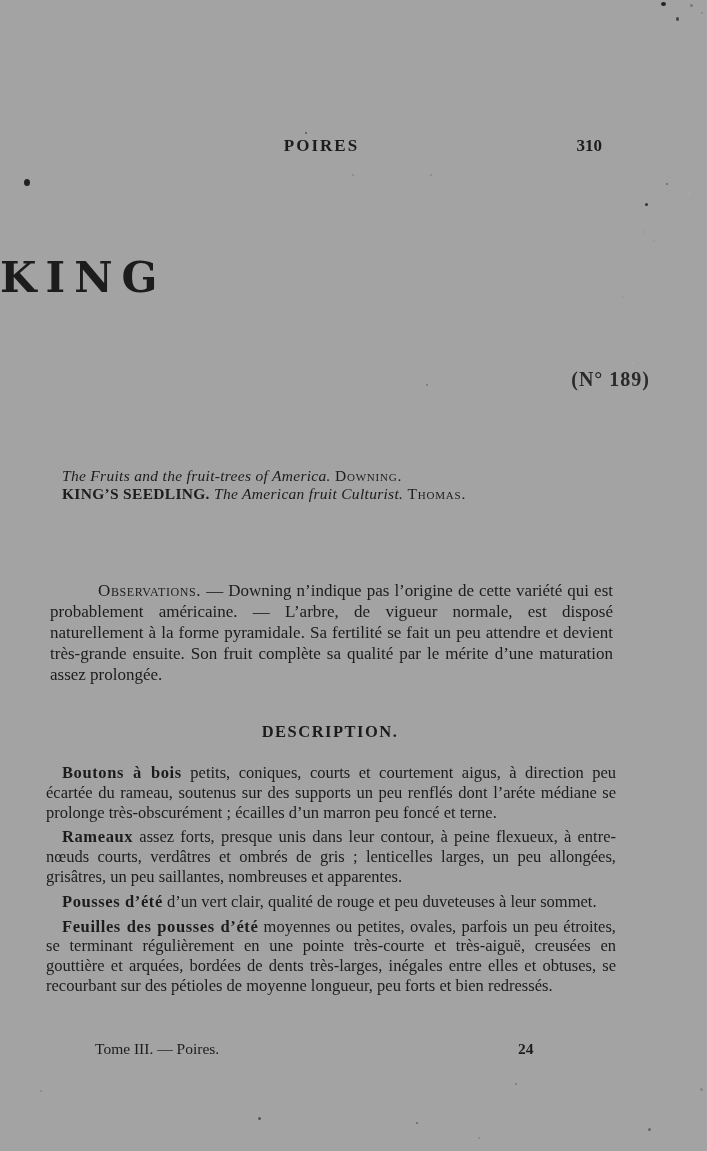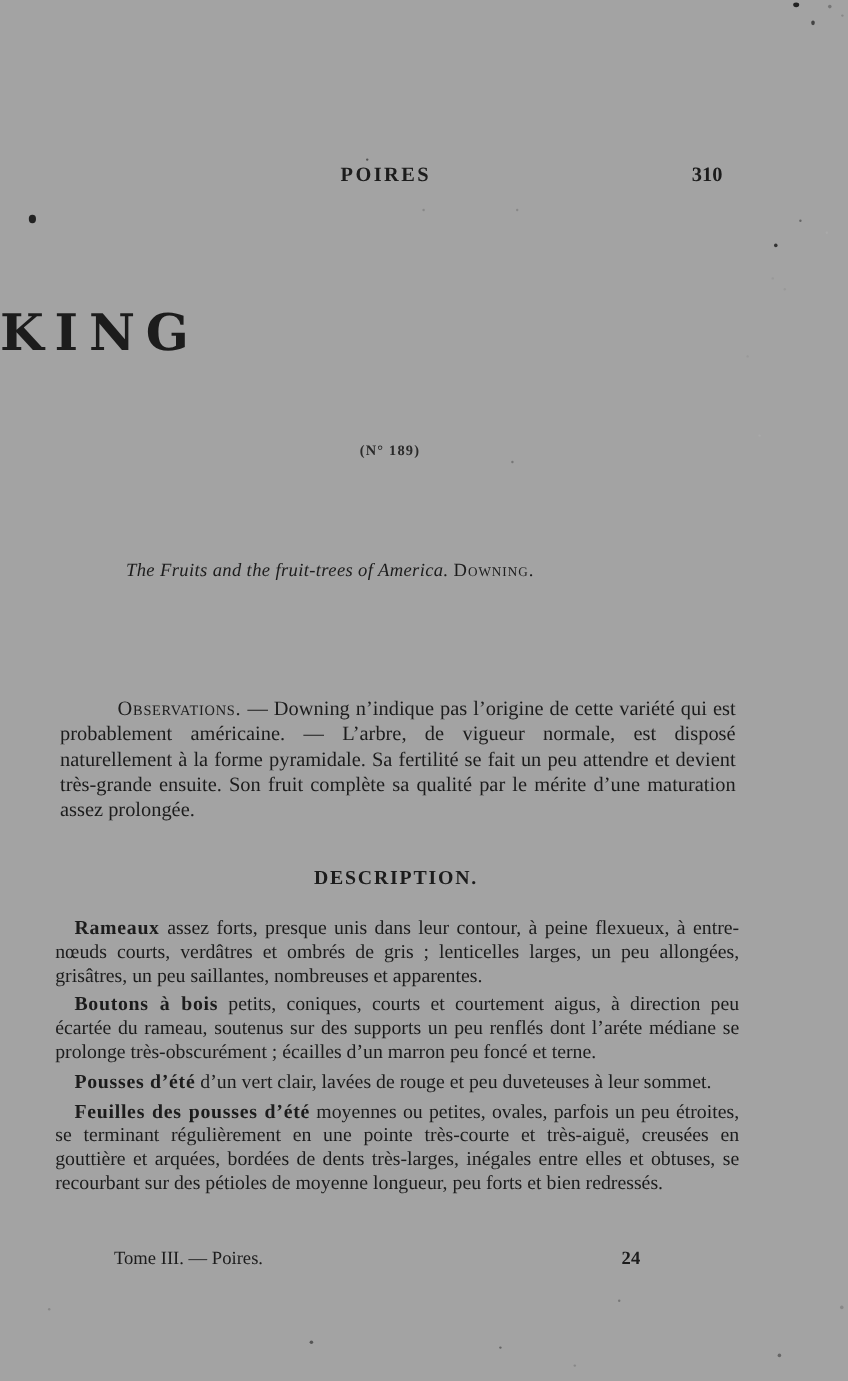--- a/index.html
+++ b/index.html
@@ -55,38 +55,38 @@
     letter-spacing: 9px;
     line-height: 44px;
   }
 
   
   .number-line {
     position: absolute;
     top: 368px;
     left: 0;
     width: 650px;
-    text-align: center;
-    font-size: 12px;
+    text-align: right;
+    font-size: 20px;
     font-weight: bold;
     letter-spacing: 1px;
     color: #2a2a2a;
   }
 
   
   .references {
     position: absolute;
     top: 467px;
     left: 62px;
     width: 545px;
     font-size: 15.5px;
     line-height: 18px;
     letter-spacing: 0.3px;
   }
-  .ref-italic { font-style: italic; margin-left: 43px; }
+  .ref-italic { font-style: italic; }
   .ref-smallcaps { font-variant: small-caps; letter-spacing: 0.8px; }
   .ref-caps { font-weight: bold; }
 
   
   .observations {
     position: absolute;
     top: 563px;
     left: 50px;
     width: 563px;
     font-size: 17px;
@@ -158,30 +158,35 @@
 
   <div class="variety-title">KING</div>
 
   <div class="number-line">(N° 189)</div>
 
   <div class="references">
     <div>
       <span class="ref-italic">The Fruits and the fruit-trees of America.</span>
       <span class="ref-smallcaps">Downing.</span>
     </div>
+    <div>
+      <span class="ref-caps">KING’S SEEDLING.</span>
+      <span class="ref-italic">The American fruit Culturist.</span>
+      <span class="ref-smallcaps">Thomas.</span>
+    </div>
   </div>
 
   <p class="observations"><span class="obs-lead">Observations.</span><span> — </span><span>Downing n’indique pas l’origine de cette variété qui est probablement américaine. — L’arbre, de vigueur normale, est disposé naturellement à la forme pyramidale. Sa fertilité se fait un peu attendre et devient très-grande ensuite. Son fruit complète sa qualité par le mérite d’une maturation assez prolongée.</span></p>
 
   <div class="section-heading">DESCRIPTION.</div>
 
   <div class="description">
+    <p><span class="para-lead">Boutons à bois</span><span> petits, coniques, courts et courtement aigus, à direction peu écartée du rameau, soutenus sur des supports un peu renflés dont l’aréte médiane se prolonge très-obscurément ; écailles d’un marron peu foncé et terne.</span></p>
     <p><span class="para-lead">Rameaux</span><span> assez forts, presque unis dans leur contour, à peine flexueux, à entre-nœuds courts, verdâtres et ombrés de gris ; lenticelles larges, un peu allongées, grisâtres, un peu saillantes, nombreuses et apparentes.</span></p>
-    <p><span class="para-lead">Boutons à bois</span><span> petits, coniques, courts et courtement aigus, à direction peu écartée du rameau, soutenus sur des supports un peu renflés dont l’aréte médiane se prolonge très-obscurément ; écailles d’un marron peu foncé et terne.</span></p>
-    <p><span class="para-lead">Pousses d’été</span><span> d’un vert clair, lavées de rouge et peu duveteuses à leur sommet.</span></p>
+    <p><span class="para-lead">Pousses d’été</span><span> d’un vert clair, qualité de rouge et peu duveteuses à leur sommet.</span></p>
     <p><span class="para-lead">Feuilles des pousses d’été</span><span> moyennes ou petites, ovales, parfois un peu étroites, se terminant régulièrement en une pointe très-courte et très-aiguë, creusées en gouttière et arquées, bordées de dents très-larges, inégales entre elles et obtuses, se recourbant sur des pétioles de moyenne longueur, peu forts et bien redressés.</span></p>
   </div>
 
   <div class="footer-row">
     <span class="footer-signature">Tome III. — Poires.</span>
     <span class="footer-sheet">24</span>
   </div>
 
   <div>
     <span class="speck" style="left:24px;  top:179px; width:6px; height:7px;"></span>

